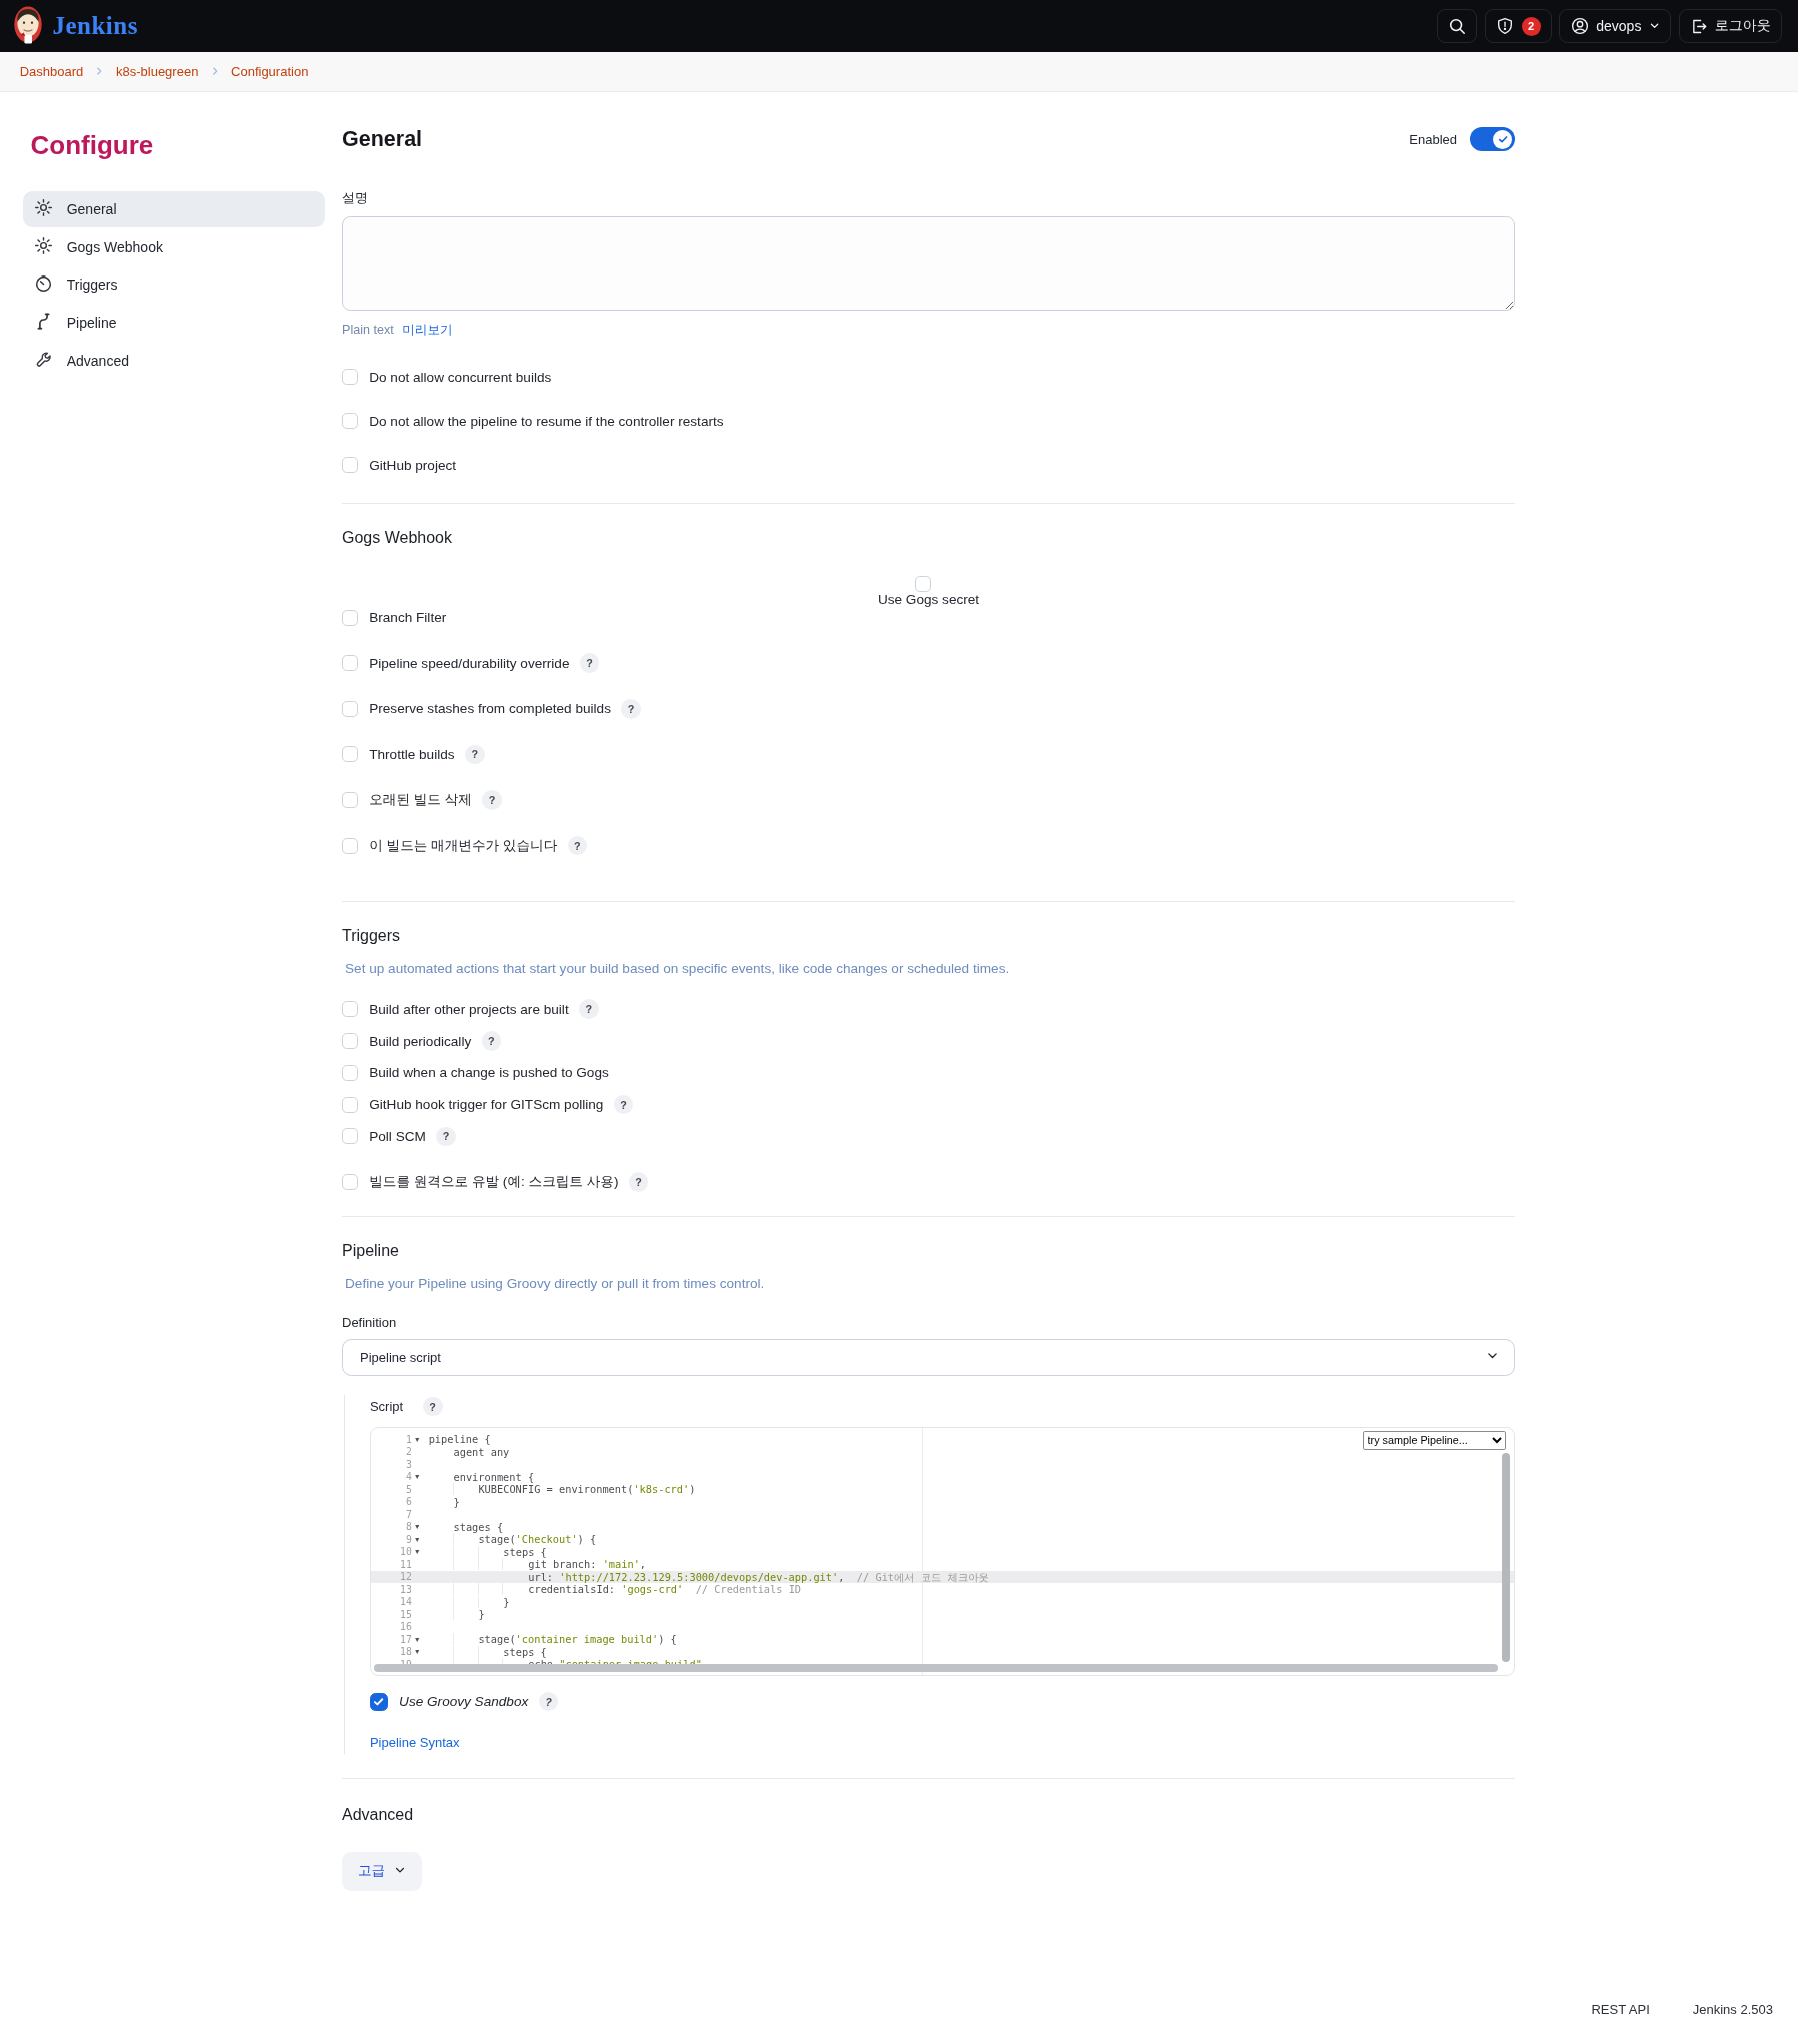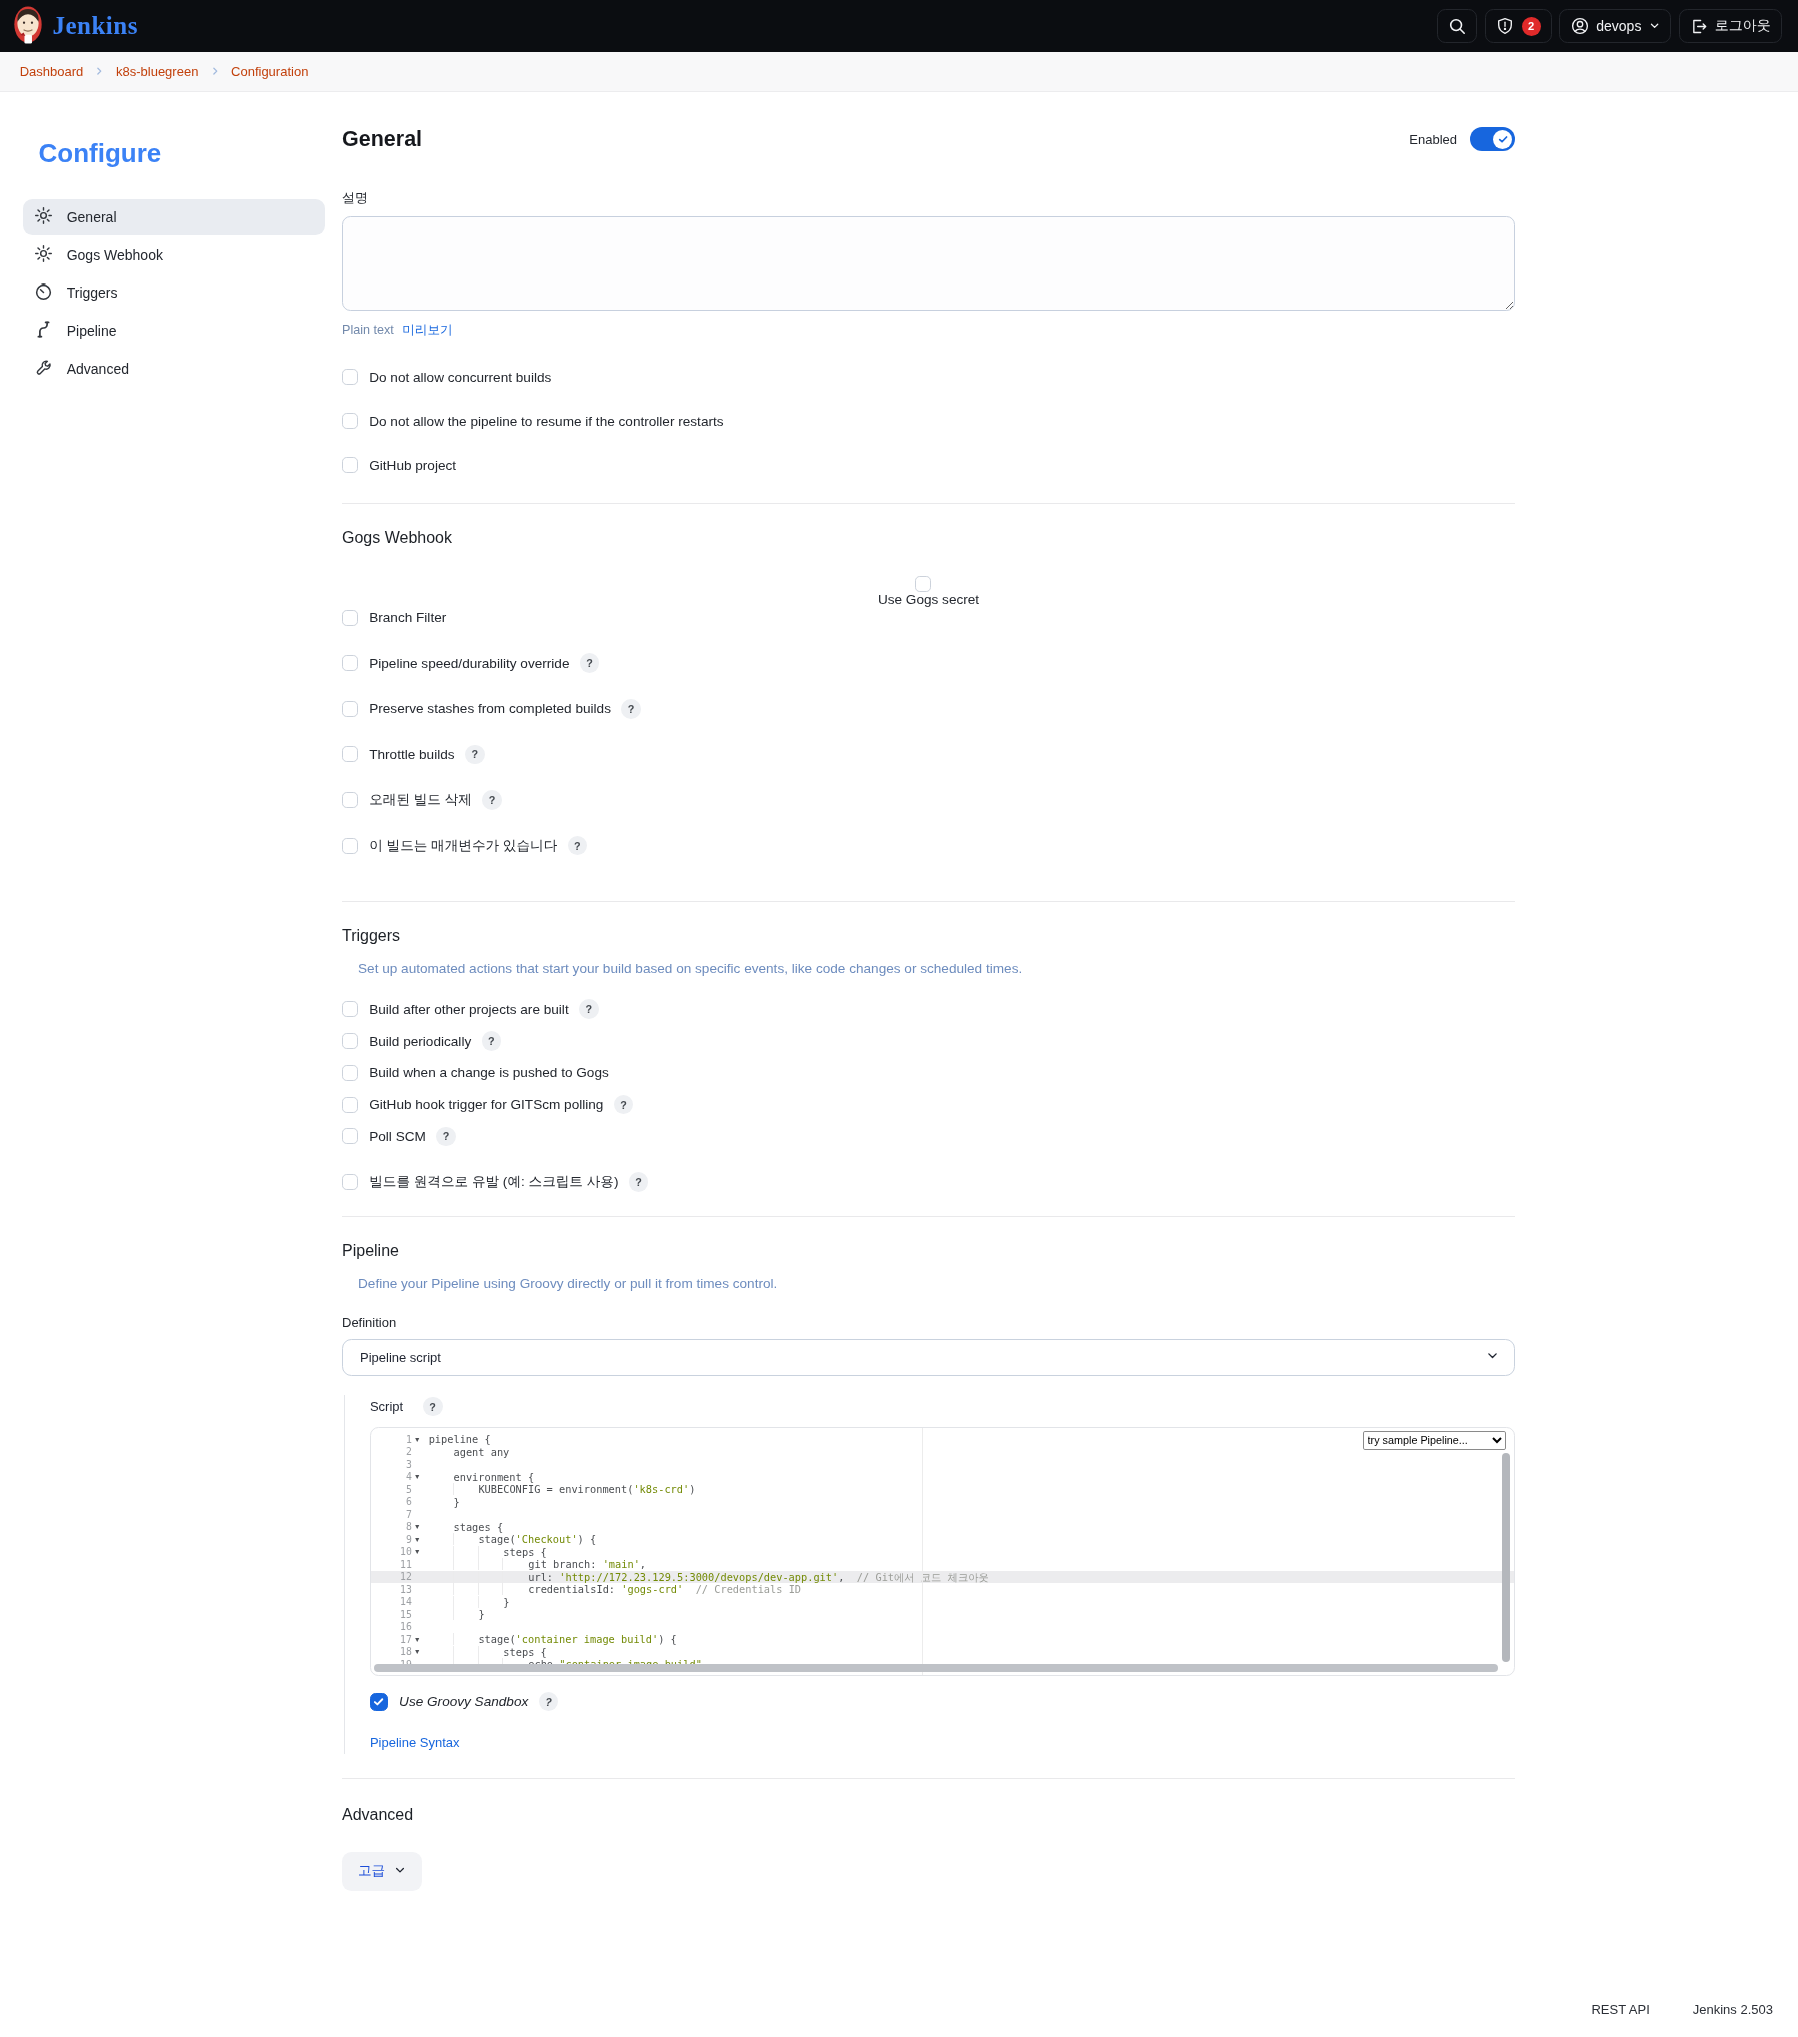--- a/index.html
+++ b/index.html
@@ -25,21 +25,21 @@
            justify-content:center; padding:0 4.7px; }
   
   .crumbbar { height:40px; background:#f8f8f9; border-bottom:0.9px solid #ececee;
               display:flex; align-items:center; padding-left:19.7px; gap:11.2px; flex:none;
               font-size:13px; color:#c2410c; }
   .crumb { cursor:pointer; }
   .crumb-sep { display:flex; }
   
   .layout { position:relative; flex:1; }
   .sidebar { position:absolute; left:22.5px; top:30px; width:302px; }
-  .sidebar h1 { margin:16px; font-size:26px; font-weight:700; color:#3b82f6; }
+  .sidebar h1 { margin:8px; font-size:26px; font-weight:700; color:#be185d; }
   .side-nav { margin-top:30px; display:flex; flex-direction:column; gap:1.9px; }
   .side-item { display:flex; align-items:center; gap:14px; height:36px; padding:0 11.2px;
                border-radius:9.4px; cursor:pointer; color:#23272e; font-size:14px; }
   .side-item.active { background:#e9ecf1; }
   .side-item svg { flex:none; }
   .main { margin-left:342px; width:1173px; padding-top:32px; }
   
   .heading-row { display:flex; justify-content:space-between; align-items:center; height:30px; }
   .heading-row h2 { margin:0; font-size:21.5px; font-weight:700; color:#16181d; }
   .enabled-wrap { display:flex; align-items:center; gap:13px; font-size:13px; color:#23272e; }
@@ -67,21 +67,21 @@
   #grp-general { margin-top:28px; }
   #grp-general .cb-row { margin-bottom:23.4px; }
   #grp-gogs { margin-top:29px; }
   #grp-gogs .cb-row { margin-bottom:25px; }
   #grp-gogs .cb-row:first-child { margin-bottom:11.2px;flex-direction:column; }
   #grp-triggers { margin-top:22.5px; }
   #grp-triggers .cb-row { margin-bottom:11.2px; }
   #grp-triggers .cb-row:nth-child(5) { margin-bottom:25px; }
   hr.div { border:none; border-top:0.9px solid #e9e9eb; margin:3.7px 0 0; }
   h3.sec { margin:25px 0 0; font-size:16px; font-weight:500; color:#1c2026; }
-  .sec-desc { margin:16px 16px 0; font-size:13.6px; color:#6d8cbe; }
+  .sec-desc { margin:16px 3px 0; font-size:13.6px; color:#6d8cbe; }
   
   .lbl-def { margin-top:24px; }
   .select { margin-top:8.4px; height:37px; border:0.9px solid #c9d2de; border-radius:9.4px;
             display:flex; align-items:center; justify-content:space-between; padding:0 15px 0 17px;
             font-size:13px; cursor:pointer; background:#fff; }
   .script-block { margin-top:19px; margin-left:1.9px; border-left:1.9px solid #e4e6ea;
                   padding:1.9px 0 3.7px 25px; }
   .script-label-row { display:flex; align-items:center; gap:9.4px; font-size:13px; }
   .editor { position:relative; margin-top:10.3px; height:249px; border:0.9px solid #e2e4e8;
             border-radius:8.4px; overflow:hidden; background:#fff; padding-top:5.6px; cursor:text; }

